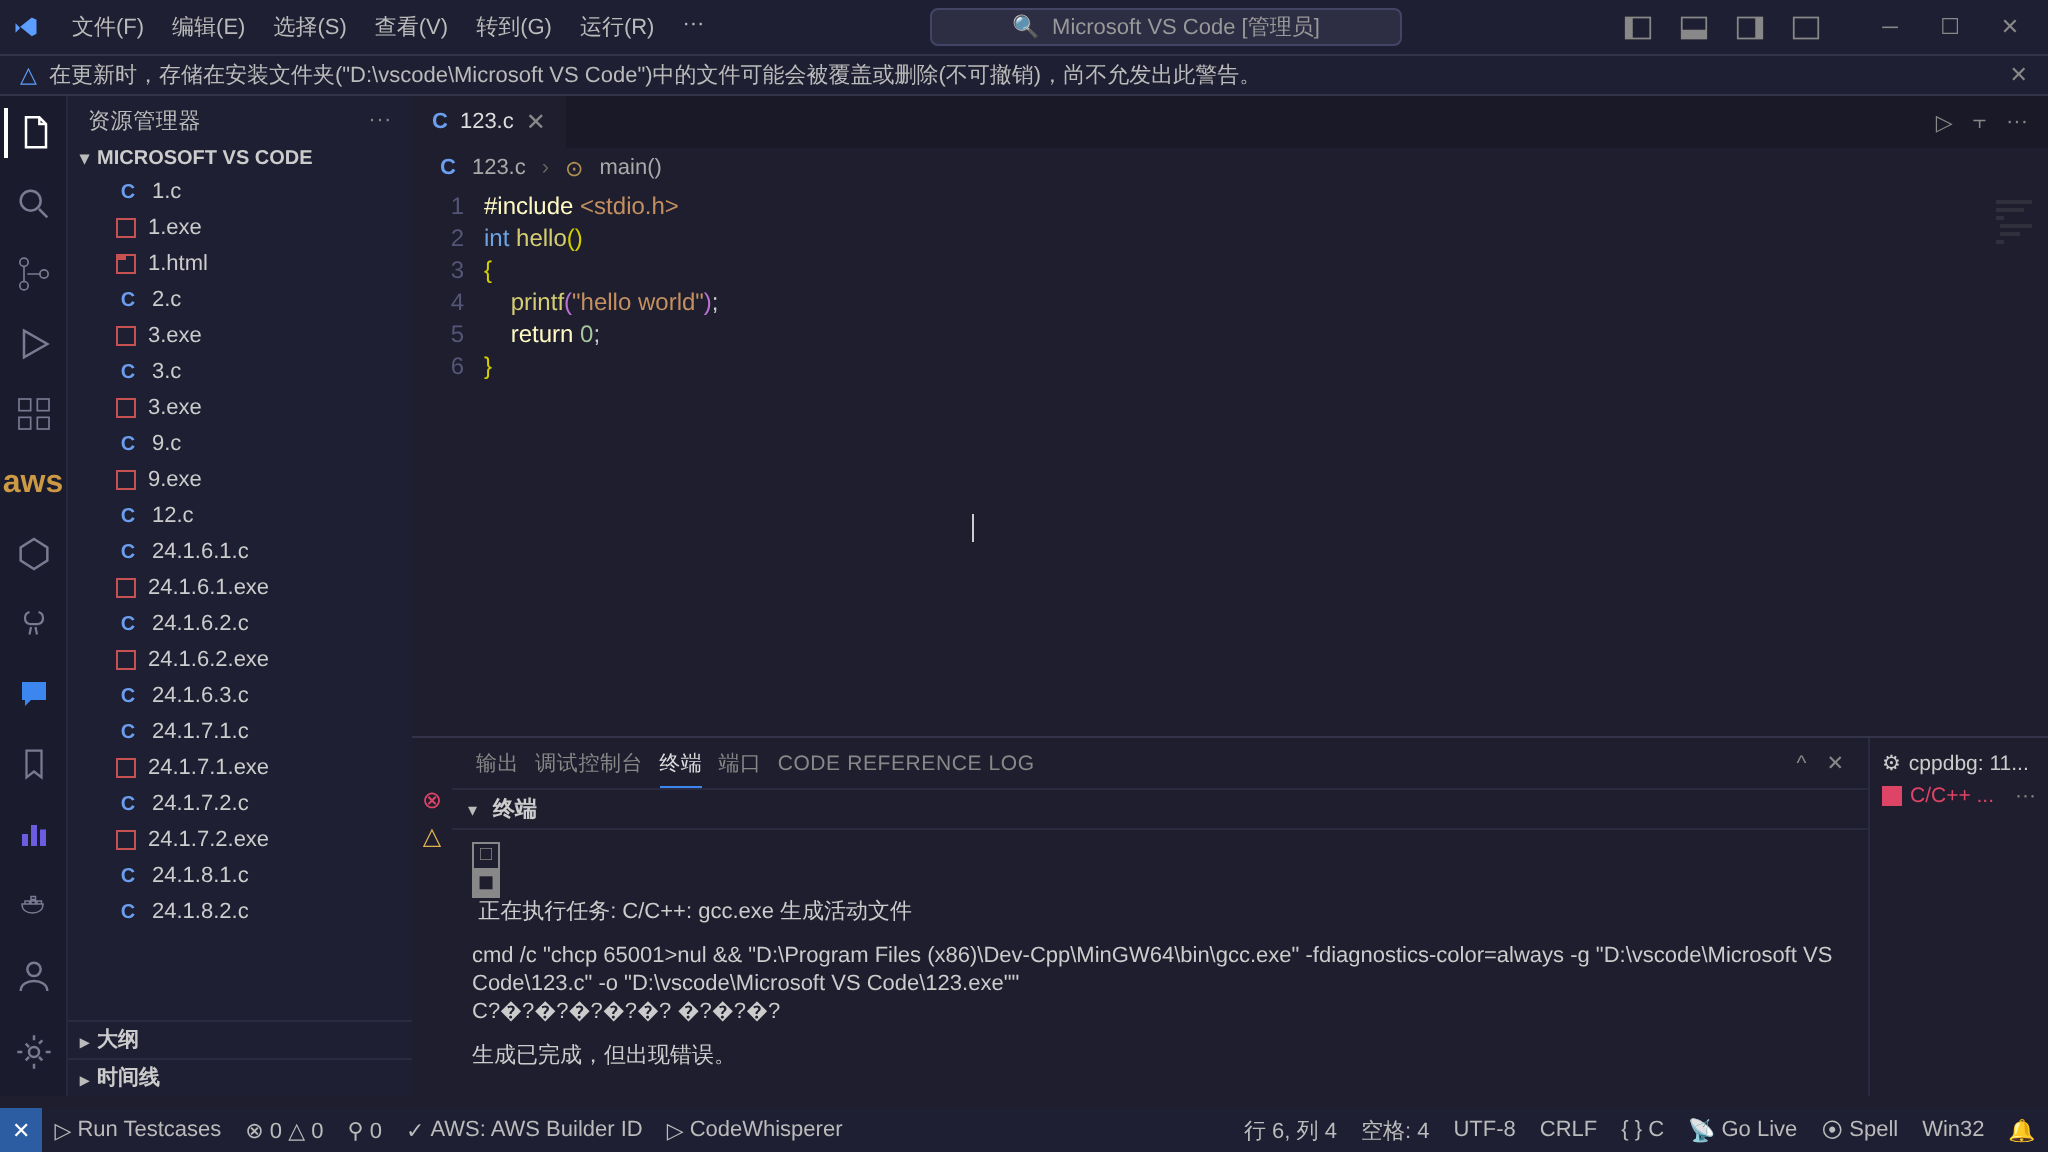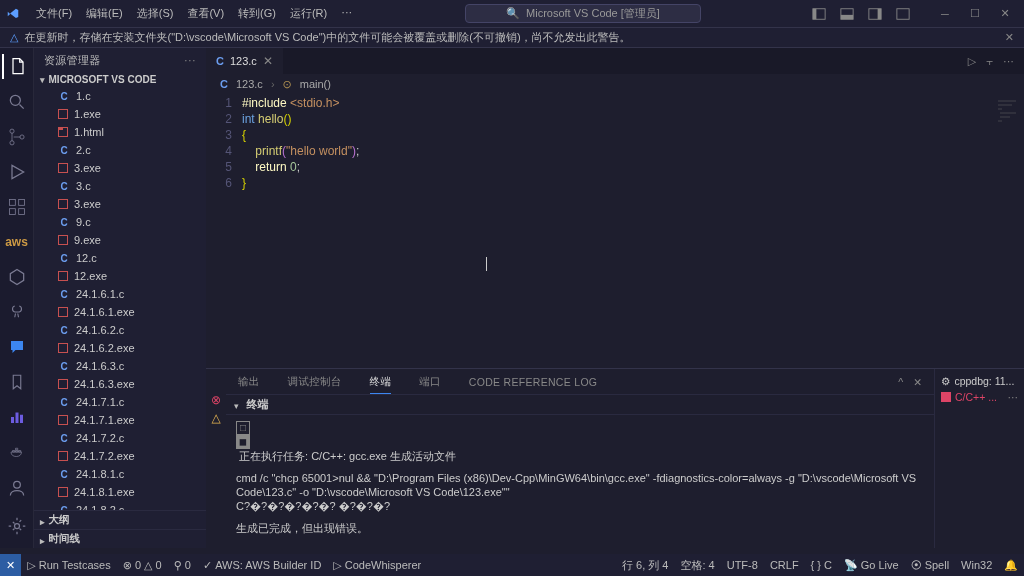--- a/index.html
+++ b/index.html
@@ -51,21 +51,21 @@
 .tk-fn { color:#d5cd73; }
 .tk-num { color:#a6c79b; }
 .tk-pn { color:#ccc; }
 .tk-br { color:#d4d000; }
 .tk-br2 { color:#b972d0; }
 .minimap { position:absolute; right:4px; top:4px; width:24px; height:34px; opacity:0.25; }
 .cursor { position:absolute; width:1px; height:14px; background:#ccc; top:163px; left:280px; }
 .panel { height:180px; display:flex; border-top:1px solid #33334a; background:#1e1e2e; }
 .errside { width:20px; background:#1e1e2e; display:flex; flex-direction:column; align-items:center; padding-top:24px; gap:4px; }
 .panel-main { flex:1; display:flex; flex-direction:column; }
-.panel-tabs { height:26px; display:flex; align-items:center; gap:28px; padding:0 12px; border-bottom:1px solid #2a2a40; font-size:10.5px; color:#888; }
+.panel-tabs { height:26px; display:flex; align-items:center; gap:8px; padding:0 12px; border-bottom:1px solid #2a2a40; font-size:10.5px; color:#888; }
 .ptab { cursor:pointer; text-transform:uppercase; letter-spacing:0.3px; }
 .ptab.active { color:#ddd; border-bottom:1px solid #3c86f0; padding-bottom:4px; margin-bottom:-5px; }
 .panel-right { margin-left:auto; display:flex; gap:10px; align-items:center; }
 .task-row { display:flex; align-items:center; gap:8px; padding:2px 8px; font-size:11px; color:#ccc; border-bottom:1px solid #2a2a40; }
 .task-ic { width:14px; height:14px; display:flex; align-items:center; justify-content:center; border:1px solid #888; font-size:10px; }
 .term-body { flex:1; padding:6px 10px; font-family:Consolas,monospace; font-size:11px; line-height:14px; color:#ccc; overflow:hidden; }
 .term-side { width:90px; border-left:1px solid #2a2a40; padding:4px 6px; font-size:10.5px; color:#ccc; }
 .ts-item { display:flex; align-items:center; gap:4px; padding:2px 0; cursor:pointer; }
 .ts-item .gear { margin-left:auto; color:#888; }
 .status { position:absolute; bottom:0; left:0; right:0; height:22px; background:#1f1f33; display:flex; align-items:center; font-size:11px; color:#bbb; }
@@ -165,21 +165,21 @@
         </svg>
       </div>
     <div class="act-icon">
         <svg width="20" height="20" viewBox="0 0 24 24">
           <rect x="3" y="3" width="7" height="7" fill="none" stroke="currentColor"></rect>
           <rect x="14" y="3" width="7" height="7" fill="none" stroke="currentColor"></rect>
           <rect x="3" y="14" width="7" height="7" fill="none" stroke="currentColor"></rect>
           <rect x="14" y="14" width="7" height="7" fill="none" stroke="currentColor"></rect>
         </svg>
       </div>
-    <div class="act-icon" style="color:#cc9944;font-size:12px;font-weight:bold">aws</div>
+    <div class="act-icon" style="color:#cc9944;font-size:16px;font-weight:bold">aws</div>
     <div class="act-icon">
         <svg width="20" height="20" viewBox="0 0 24 24">
           <path fill="none" stroke="currentColor" stroke-width="1.5" d="M12 3l8 5v8l-8 5-8-5V8l8-5z"></path>
         </svg>
       </div>
     <div class="act-icon">
         <svg width="18" height="18" viewBox="0 0 24 24">
           <path fill="none" stroke="currentColor" stroke-width="1.5" d="M9 4c-4 1-4 7 0 8m6-8c4 1 4 7 0 8m-6 0h6m-5 2l-1 5m4-5l1 5"></path>
         </svg>
       </div>
@@ -265,70 +265,58 @@
         </div>
         <div class="file-item">
           <span class="fi-icon fi-exe"></span>
           <span>9.exe</span>
         </div>
         <div class="file-item">
           <span class="fi-icon fi-c">C</span>
           <span>12.c</span>
         </div>
         <div class="file-item">
-          <span class="fi-icon fi-exe"></span>
-          <span>12.exe</span>
-        </div>
-        <div class="file-item">
           <span class="fi-icon fi-c">C</span>
           <span>24.1.6.1.c</span>
         </div>
         <div class="file-item">
           <span class="fi-icon fi-exe"></span>
           <span>24.1.6.1.exe</span>
         </div>
         <div class="file-item">
           <span class="fi-icon fi-c">C</span>
           <span>24.1.6.2.c</span>
         </div>
         <div class="file-item">
           <span class="fi-icon fi-exe"></span>
           <span>24.1.6.2.exe</span>
         </div>
         <div class="file-item">
           <span class="fi-icon fi-c">C</span>
           <span>24.1.6.3.c</span>
         </div>
         <div class="file-item">
-          <span class="fi-icon fi-exe"></span>
-          <span>24.1.6.3.exe</span>
-        </div>
-        <div class="file-item">
           <span class="fi-icon fi-c">C</span>
           <span>24.1.7.1.c</span>
         </div>
         <div class="file-item">
           <span class="fi-icon fi-exe"></span>
           <span>24.1.7.1.exe</span>
         </div>
         <div class="file-item">
           <span class="fi-icon fi-c">C</span>
           <span>24.1.7.2.c</span>
         </div>
         <div class="file-item">
           <span class="fi-icon fi-exe"></span>
           <span>24.1.7.2.exe</span>
         </div>
         <div class="file-item">
           <span class="fi-icon fi-c">C</span>
           <span>24.1.8.1.c</span>
-        </div>
-        <div class="file-item">
-          <span class="fi-icon fi-exe"></span>
-          <span>24.1.8.1.exe</span>
         </div>
         <div class="file-item">
           <span class="fi-icon fi-c">C</span>
           <span>24.1.8.2.c</span>
         </div>
       </div>
     <div class="side-sec">
         <span class="chev"></span>
         <span>大纲</span>
       </div>

